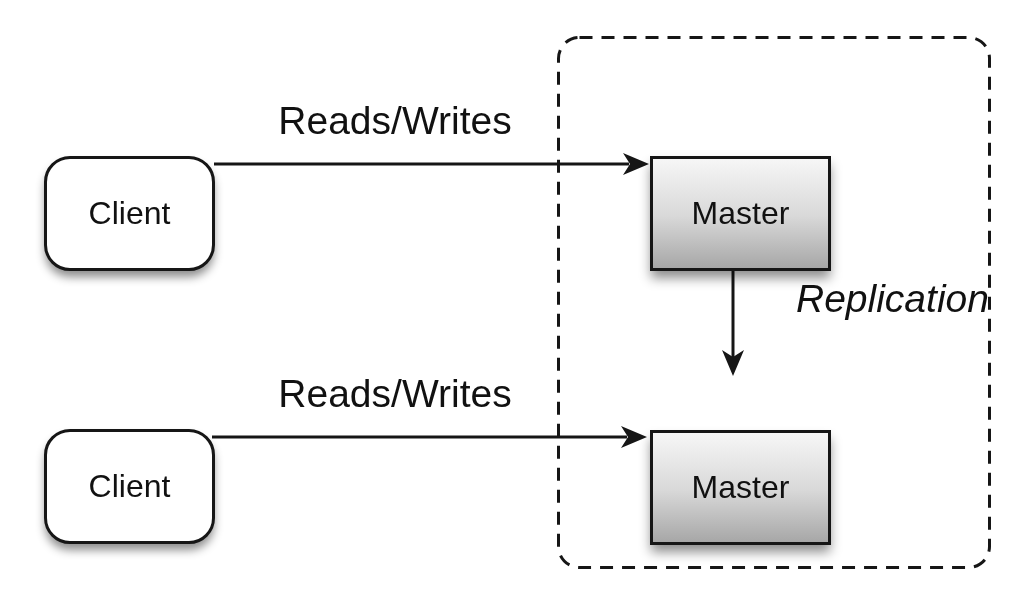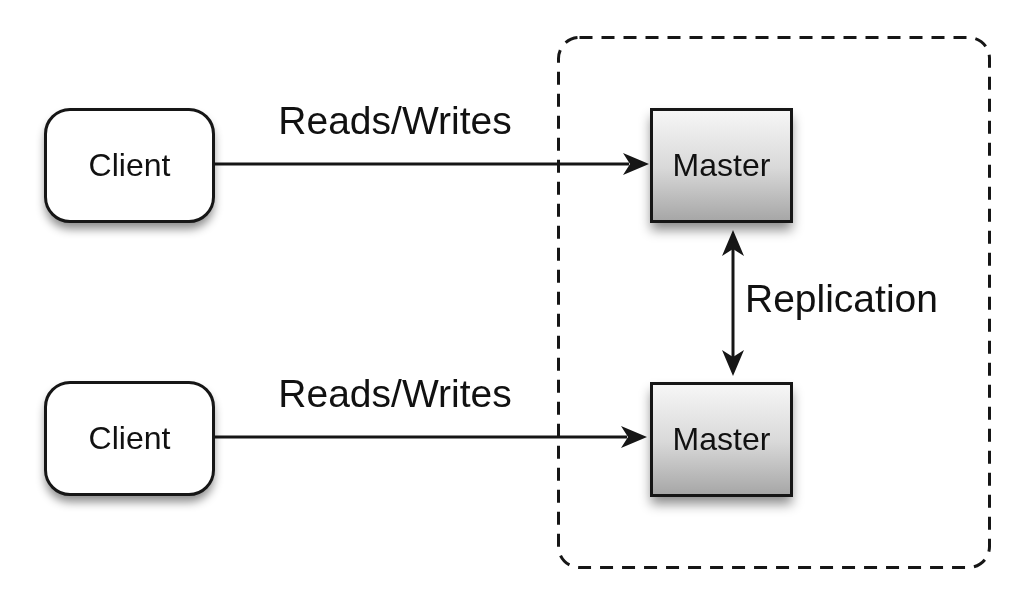--- a/index.html
+++ b/index.html
@@ -38,53 +38,54 @@
   }
   .node {
     position: absolute;
     box-sizing: border-box;
     display: flex;
     align-items: center;
     justify-content: center;
     font-size: 32px;
     line-height: 1;
     border: 3px solid var(--stroke, #111111);
+    margin-top: 48px;
   }
   .node .node-label {
     transform: translateY(-1px);
   }
   .client {
     width: 171px;
     height: 115px;
     background: var(--client-fill, #ffffff);
     border-radius: 26px;
     box-shadow: 0 7px 10px -1px rgba(0,0,0,0.45);
   }
   .master {
-    width: 143px;
+    width: 181px;
     height: 115px;
     background: linear-gradient(to bottom,
       var(--master-top, #f6f6f6) 0%,
       var(--master-mid, #d9d9d9) 52%,
       var(--master-bottom, #a7a7a7) 100%);
     box-shadow: 0 8px 11px -1px rgba(0,0,0,0.45);
   }
   .client-top    { left: 44px;  top: 108px; }
   .client-bottom { left: 44px;  top: 381px; }
   .master-top    { left: 650px; top: 108px; }
   .master-bottom { left: 650px; top: 382px; }
   .edge-label {
     position: absolute;
     font-size: 39px;
     line-height: 40px;
     white-space: nowrap;
   }
   .rw-top    { left: 195px; top: 101px; width: 400px; text-align: center; }
   .rw-bottom { left: 195px; top: 374px; width: 400px; text-align: center; }
-  .replication { left: 745px; top: 279px; }
+  .replication { left: 796px; top: 279px; font-style: italic; }
 </style>
 </head>
 <body>
 
 <div class="canvas">
 
   <svg class="edge-layer" viewBox="0 0 1028 610" xmlns="http://www.w3.org/2000/svg">
 
     <rect class="cluster-border" x="558.5" y="37.5" width="431" height="530" rx="21" ry="21"></rect>
 

